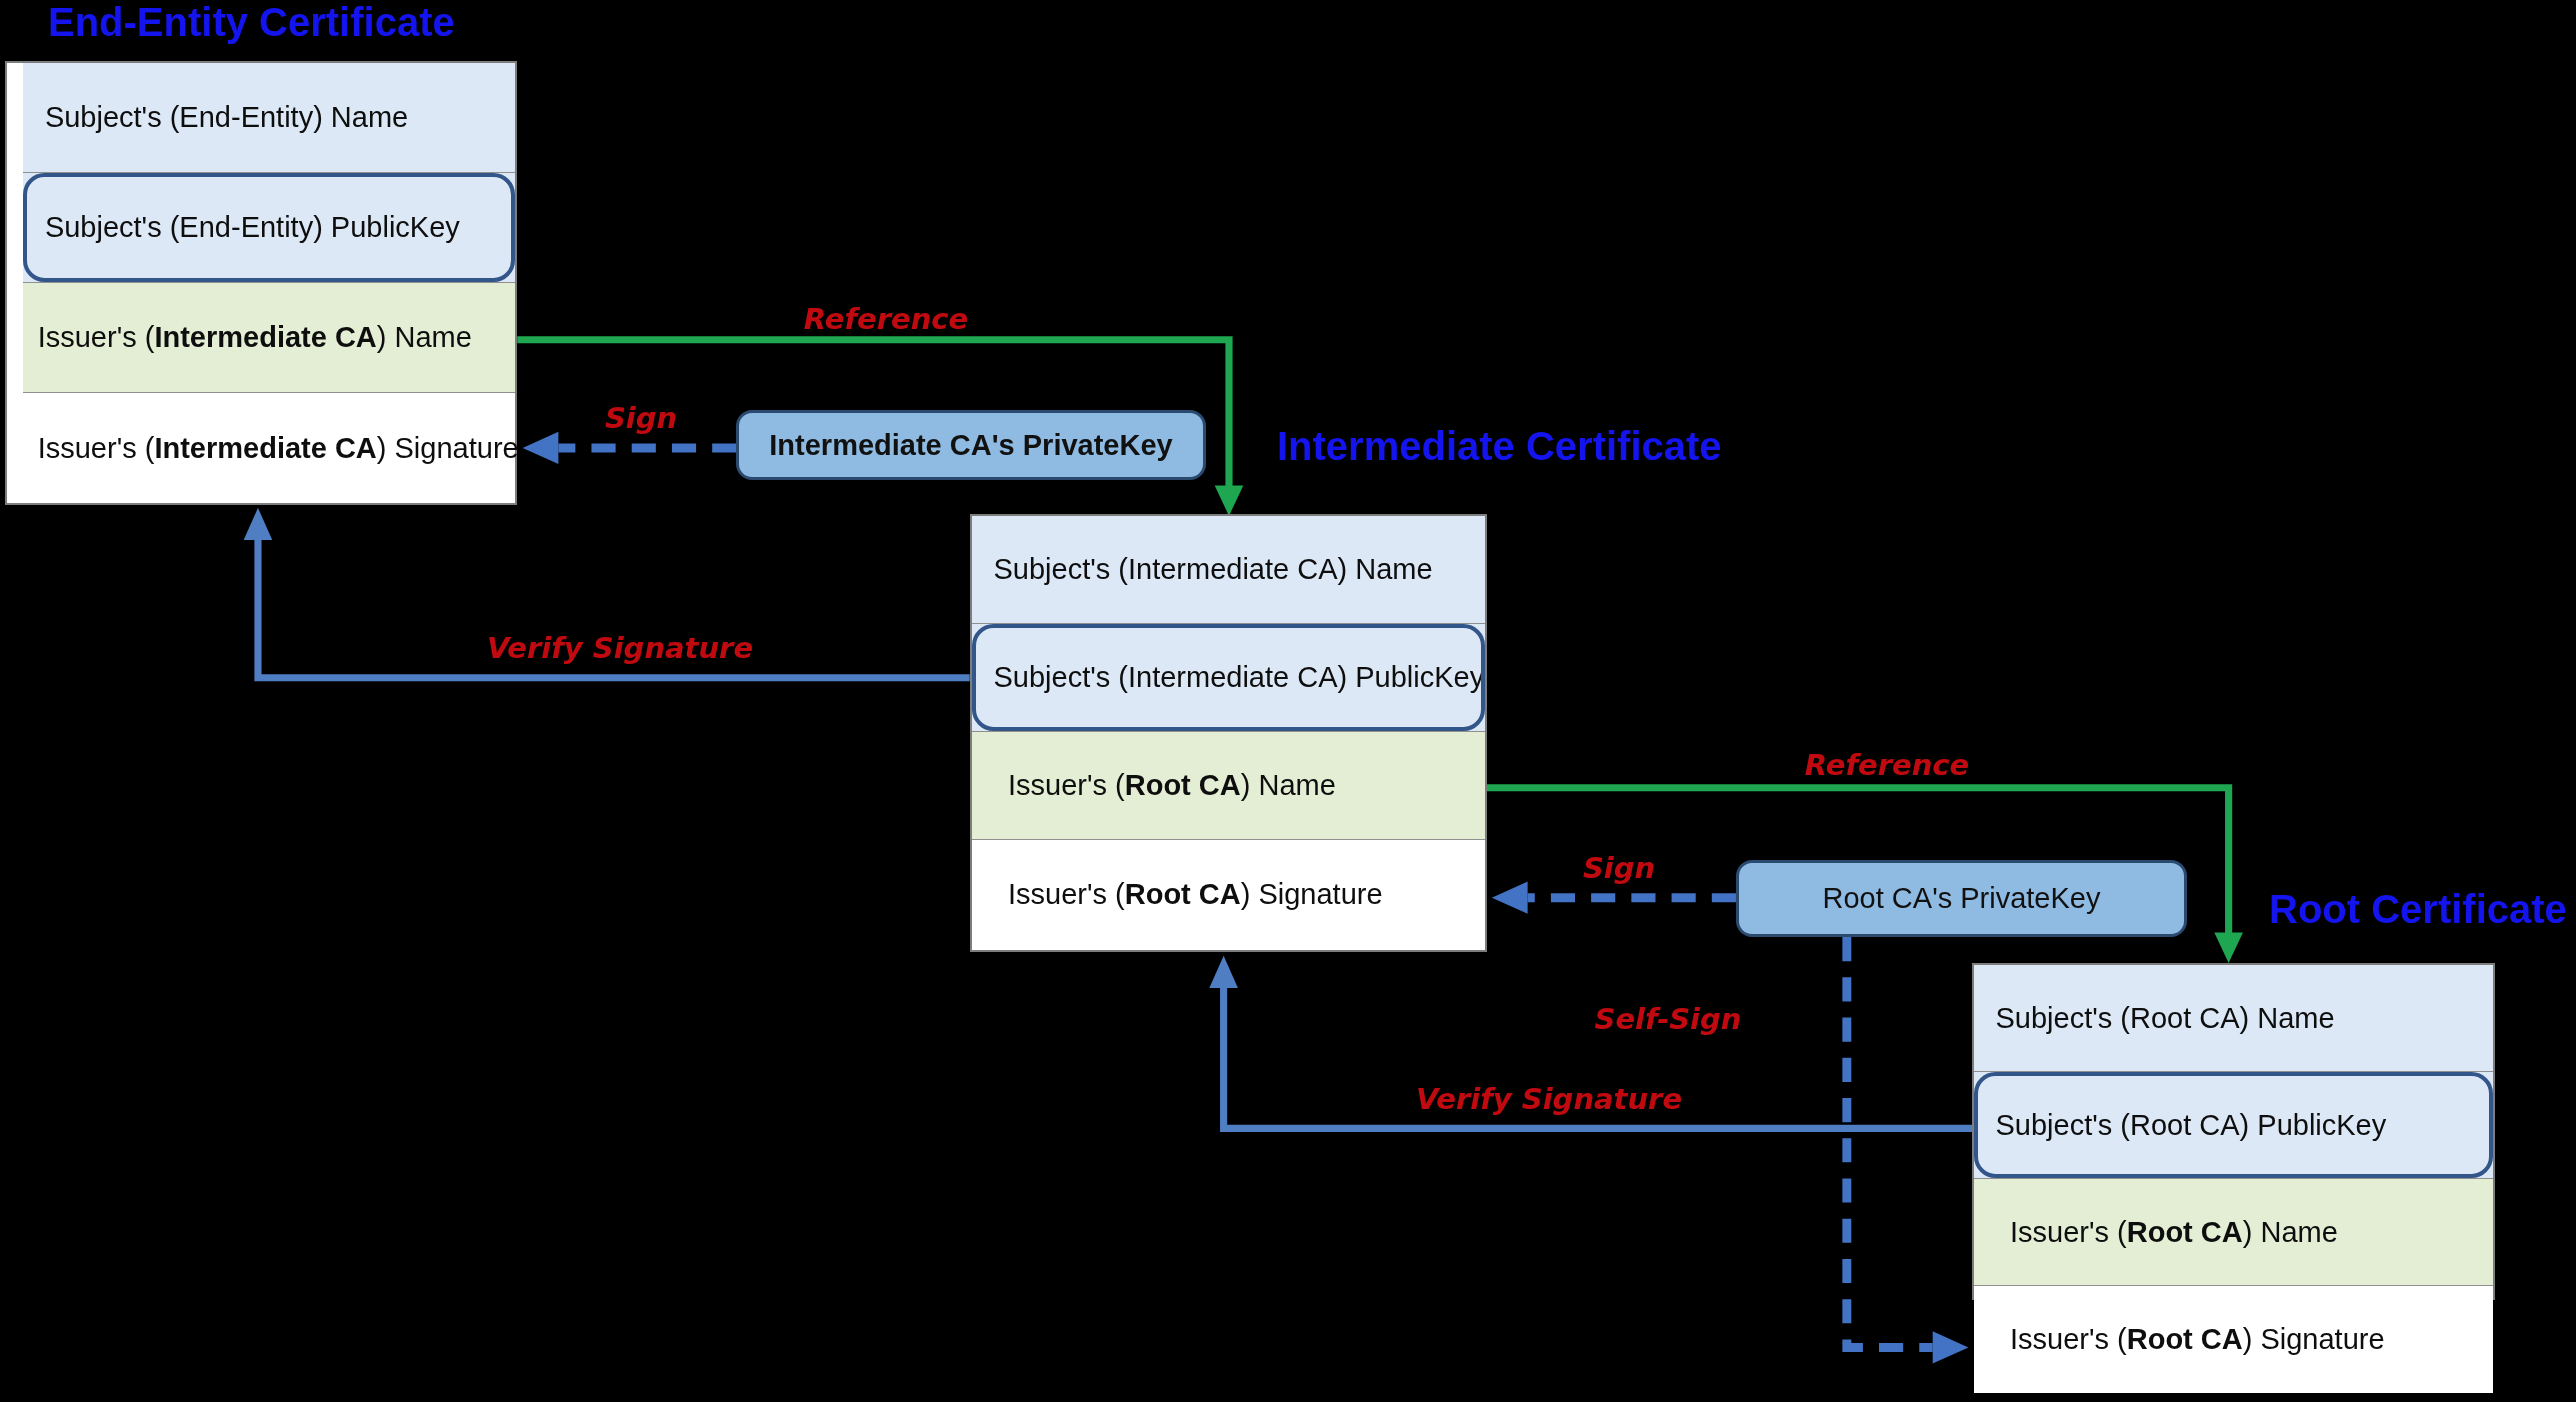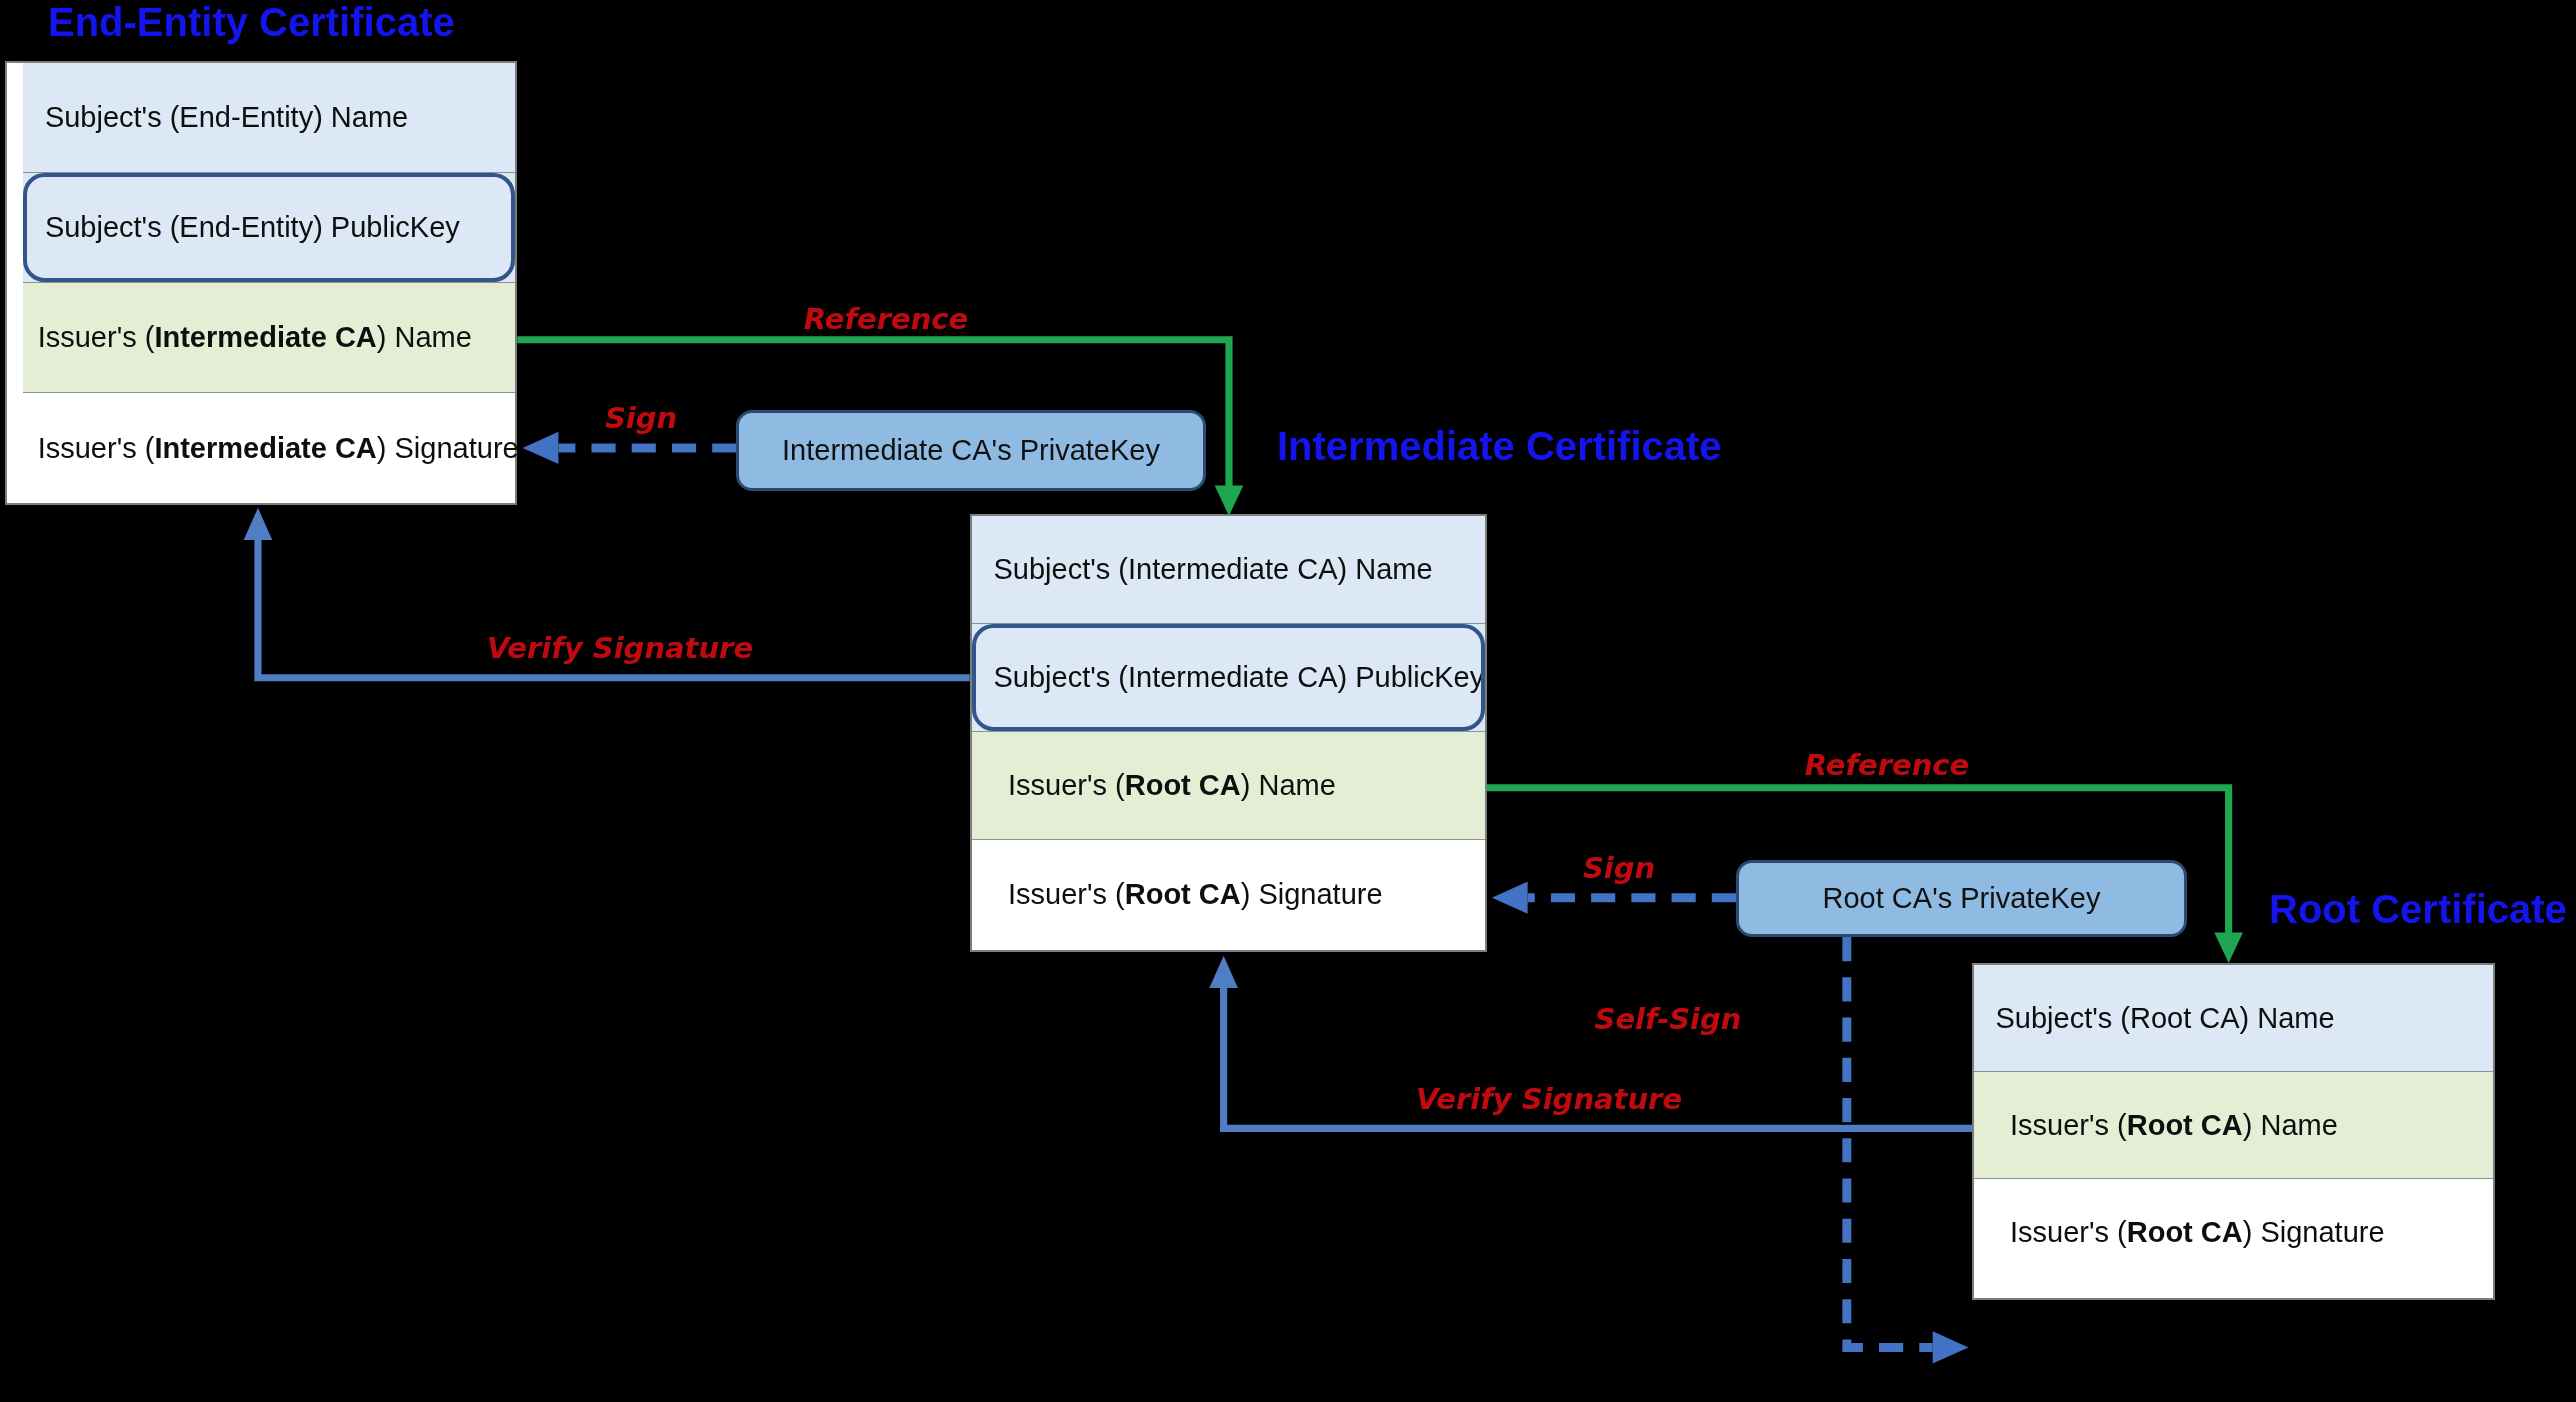--- a/index.html
+++ b/index.html
@@ -31,21 +31,21 @@
   .cert-title{position:absolute;color:#1414ef;font-weight:bold;font-size:40px;white-space:nowrap;letter-spacing:0px;}
   #title-ee{left:48px;top:0px;}
   #title-ic{left:1277px;top:424px;}
   #title-rc{left:2269px;top:887px;}
   
   .pk-box{
     position:absolute;background:#8fbbe3;border:3.6px solid #2a4a70;border-radius:16px;
     display:flex;align-items:center;justify-content:center;font-size:29px;color:#111;
     box-sizing:border-box;white-space:nowrap;
   }
-  #pk-ic{left:736px;top:410px;width:470px;height:81px;}
+  #pk-ic{left:736px;top:410px;width:470px;height:70px;font-weight:bold;}
   #pk-rc{left:1736px;top:860px;width:451px;height:77px;}
   
   .arrow-label{
     position:absolute;color:#c00a10;font-style:italic;font-weight:bold;font-size:29px;
     font-family:"DejaVu Sans",sans-serif;white-space:nowrap;transform:translateX(-50%);
   }
   #lbl-ref1{left:886px;top:302px;}
   #lbl-sign1{left:641px;top:401px;}
   #lbl-verify1{left:620px;top:631px;}
   #lbl-ref2{left:1887px;top:748px;}
@@ -121,20 +121,24 @@
   </div>
   <div class="row f-white issuer">
     <span><span>Issuer's (</span><b>Root CA</b><span>) Signature</span></span>
   </div>
 </div>
 
 <div class="cert" id="cert-rc">
   <div class="row f-blue">
     <span><span>Subject's (Root CA) Name</span><b></b><span></span></span>
   </div>
+  <div class="row f-blue">
+    <div class="pk-outline"></div>
+    <span><span>Subject's (Root CA) PublicKey</span><b></b><span></span></span>
+  </div>
   <div class="row f-green issuer">
     <span><span>Issuer's (</span><b>Root CA</b><span>) Name</span></span>
   </div>
   <div class="row f-white issuer">
     <span><span>Issuer's (</span><b>Root CA</b><span>) Signature</span></span>
   </div>
 </div>
 
 <div class="pk-box" id="pk-ic">Intermediate CA's PrivateKey</div>
 <div class="pk-box" id="pk-rc">Root CA's PrivateKey</div>

